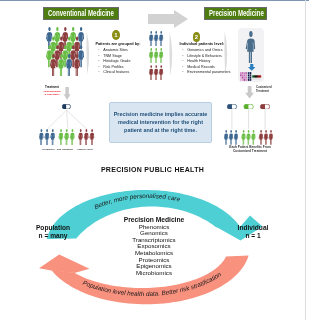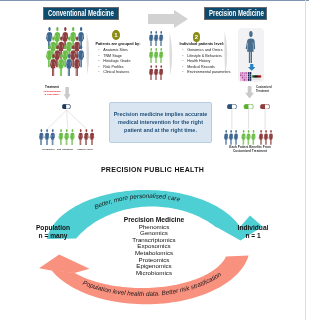--- a/index.html
+++ b/index.html
@@ -5,21 +5,21 @@
   html,body{margin:0;padding:0;background:#ffffff;}
   body{width:309px;height:320px;overflow:hidden;
        font-family:"Liberation Sans",sans-serif;}
   #root{position:relative;width:309px;height:320px;background:#ffffff;overflow:hidden;}
   .abs{position:absolute;}
 
   #top-rule{left:0;top:0;width:309px;height:1px;background:#7f95b4;}
   #right-rule{left:305px;top:0;width:1px;height:320px;background:#dcdcdc;}
 
   .panel-title{
-    position:absolute;background:#0c4a6e;color:#ffffff;
+    position:absolute;background:#4d7c0f;color:#ffffff;
     font-weight:bold;font-size:9px;line-height:11px;
     padding:0 4px 0 4px;white-space:nowrap;
     border:1px solid #6a6a6a;
   }
   .panel-title span{display:inline-block;transform:scaleX(0.672);transform-origin:left center;}
   #title-conventional{left:43px;top:7px;width:66px;}
   #title-precision{left:204px;top:7px;width:53px;}
 
   #mid-arrow{left:148px;top:10px;width:40px;height:18px;}
 

